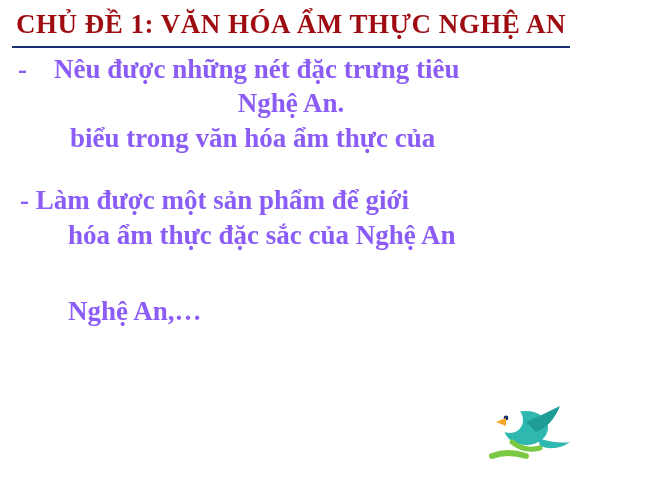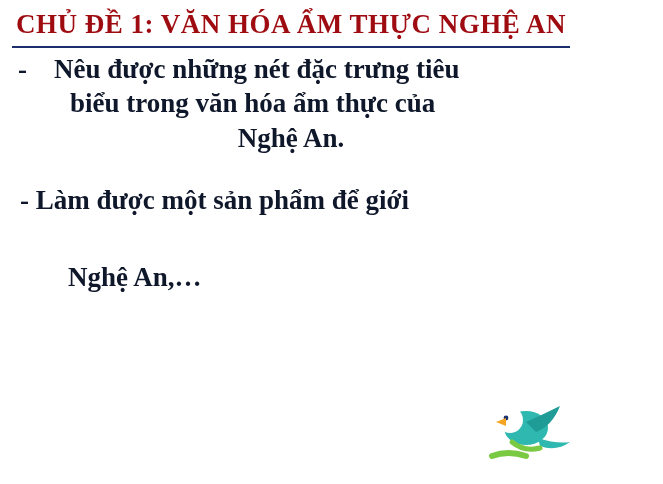--- a/index.html
+++ b/index.html
@@ -33,21 +33,21 @@
     white-space: nowrap;
   }
   .title-rule {
     width: 96%;
     margin: 6px auto 0 auto;
     height: 2px;
     background: #1a2f6b;
   }
   .body {
     padding: 4px 10px 0 10px;
-    color: #0f172a;
+    color: #8b5cf6;
     font-weight: bold;
     font-size: 27px;
     line-height: 1.28;
   }
   .block {
     margin: 0 0 2px 0;
   }
   .b1 {
     display: block;
   }
@@ -116,26 +116,27 @@
 
 <div class="slide">
 
   <div class="title">CHỦ ĐỀ 1: VĂN HÓA ẨM THỰC NGHỆ AN</div>
   <div class="title-rule"></div>
 
   <div class="body">
 
     <div class="block b1">
       <span class="line l1"><span class="dash">-</span><span>Nêu được những nét đặc trưng tiêu</span></span>
+      <span class="line l3">Nghệ An.</span>
       <span class="line l2">biểu trong văn hóa ẩm thực của</span>
-      <span class="line l3">Nghệ An.</span>
     </div>
 
     <div class="block b2">
       <span class="l1">- Làm được một sản phẩm để giới</span>
+      <span class="l3">hóa ẩm thực đặc sắc của Nghệ An</span>
     </div>
 
     <div class="block b3">
       <span class="l2">Nghệ An,…</span>
     </div>
 
   </div>
 
   <svg class="bird" viewBox="0 0 92 74">
     <ellipse cx="44" cy="36" rx="22" ry="17" fill="#2eb8b0"></ellipse>

